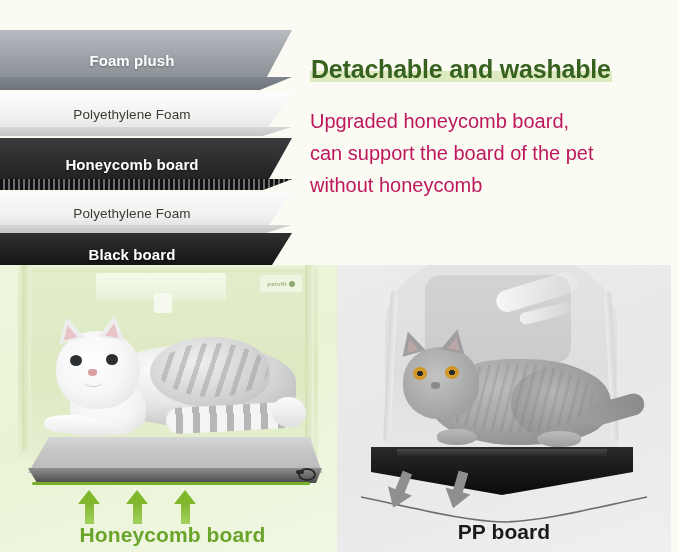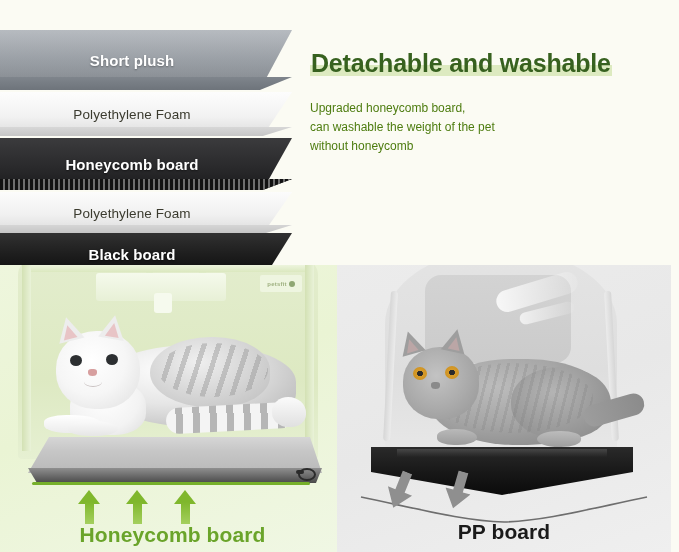--- a/index.html
+++ b/index.html
@@ -90,32 +90,32 @@
 
   
   .l5{top:203px;height:42px;}
   .l5 .face{
     background:linear-gradient(180deg,#313131 0%,#1e1e1e 50%,#0d0d0d 100%);
     clip-path:polygon(0 0, 100% 0, 91% 100%, 0 100%);
   }
   .l5 .lbl{color:#ffffff;font-size:15px;font-weight:700;text-shadow:0 1px 2px rgba(0,0,0,.5);}
 
   
-  .copy{position:absolute;left:310px;top:46px;width:360px;}
+  .copy{position:absolute;left:310px;top:52px;width:360px;}
   .headline{
     font-size:25px;font-weight:700;color:#37611f;line-height:1.42;
     letter-spacing:-.2px;
   }
   .headline .hl{
     background:linear-gradient(180deg,rgba(255,255,255,0) 58%, #ddeac0 58%, #ddeac0 96%, rgba(255,255,255,0) 96%);
     box-decoration-break:clone;-webkit-box-decoration-break:clone;
     padding:0 1px;
   }
   .subcopy{
-    margin-top:17px;font-size:12px;color:#4d7c0f;line-height:1.62;font-weight:400;
+    margin-top:17px;font-size:20px;color:#be185d;line-height:1.62;font-weight:400;
   }
 
   
   .bottom-section{position:absolute;left:0;top:265px;width:679px;height:287px;}
   .pane{position:absolute;top:0;height:287px;overflow:hidden;}
   .pane-left{left:0;width:345px;background:linear-gradient(160deg,#eef6dd 0%,#eaf4d4 45%,#f0f7e4 100%);}
   .pane-right{left:337px;width:334px;background:linear-gradient(160deg,#ececec 0%,#e8e8e8 50%,#efefef 100%);}
 
   
   .carrier-l{
@@ -399,21 +399,21 @@
   <div class="top-section">
 
     <div class="layer-stack">
 
       <div class="layer l1">
         <div class="slab">
           <div class="face"></div>
           <div class="shade"></div>
           <div class="edge"></div>
         </div>
-        <div class="lbl">Short plush</div>
+        <div class="lbl">Foam plush</div>
       </div>
 
       <div class="layer l2">
         <div class="slab">
           <div class="face"></div>
           <div class="edge"></div>
         </div>
         <div class="lbl">Polyethylene Foam</div>
       </div>
 
@@ -441,21 +441,21 @@
       </div>
 
     </div>
 
     <div class="copy">
       <div class="headline">
         <span class="hl">Detachable and washable</span><br>
       </div>
       <div class="subcopy">
         <span>Upgraded honeycomb board,</span><br>
-        <span>can washable the weight of the pet</span><br>
+        <span>can support the board of the pet</span><br>
         <span>without honeycomb</span>
       </div>
     </div>
 
   </div>
 
   <div class="bottom-section">
 
     <div class="pane pane-left">
 

